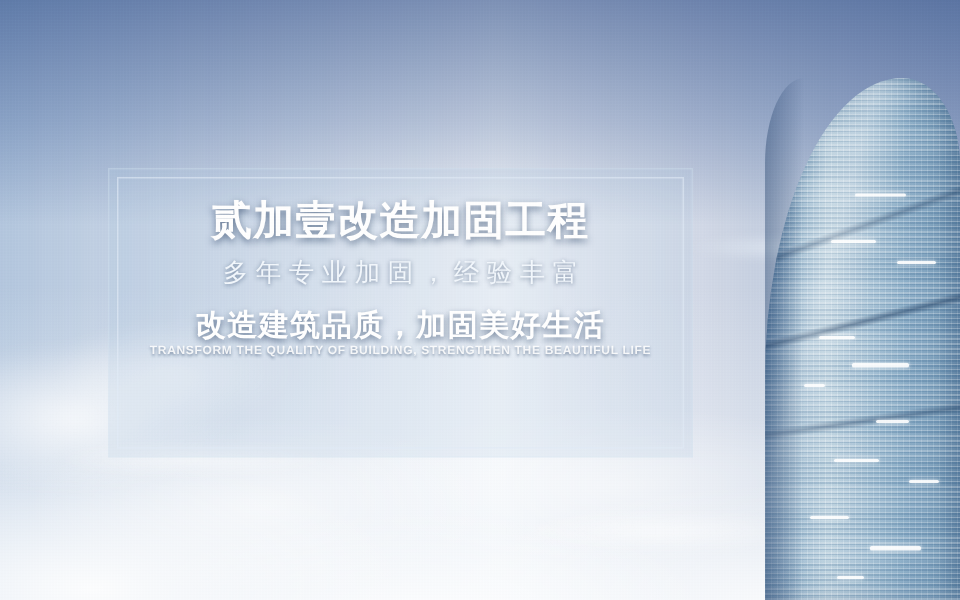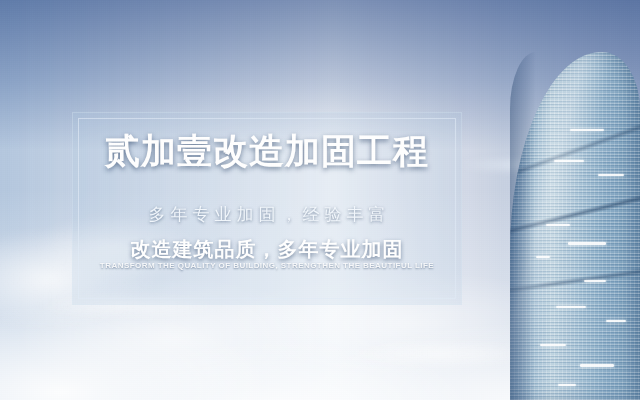--- a/index.html
+++ b/index.html
@@ -223,32 +223,32 @@
     width: 390px;
     height: 193px;
     display: flex;
     flex-direction: column;
     align-items: center;
     justify-content: flex-start;
     box-sizing: border-box;
     padding-top: 21px;
   }
   .headline {
-    font-size: 35px;
+    font-size: 27px;
     font-weight: bold;
     color: #ffffff;
     letter-spacing: 1px;
     line-height: 1.05;
     text-shadow:
       0 2px 5px rgba(16,42,80,0.55),
       0 0 1px rgba(255,255,255,0.6);
     white-space: nowrap;
   }
   .subline {
-    margin-top: 35px;
+    margin-top: 11px;
     font-size: 17px;
     font-weight: 500;
     color: #f2f7fc;
     letter-spacing: 5px;
     text-indent: 5px;
     line-height: 1.2;
     text-shadow: 0 1px 3px rgba(16,42,80,0.5);
     white-space: nowrap;
   }
   .tagline {
@@ -319,18 +319,18 @@
     <div class="glint" style="left:48px; top:332px; width:18px; height:2px;"></div>
   </div>
 
   <div class="panel">
     <div class="panel-inner-line"></div>
   </div>
 
   <div class="text-stack">
     <div class="headline">贰加壹改造加固工程</div>
     <div class="subline">多年专业加固，经验丰富</div>
-    <div class="tagline">改造建筑品质，多年专业加固</div>
+    <div class="tagline">改造建筑品质，加固美好生活</div>
     <div class="eyebrow-en">TRANSFORM THE QUALITY OF BUILDING, STRENGTHEN THE BEAUTIFUL LIFE</div>
   </div>
 
   <div class="grain"></div>
 </div>
 
 </body></html>

